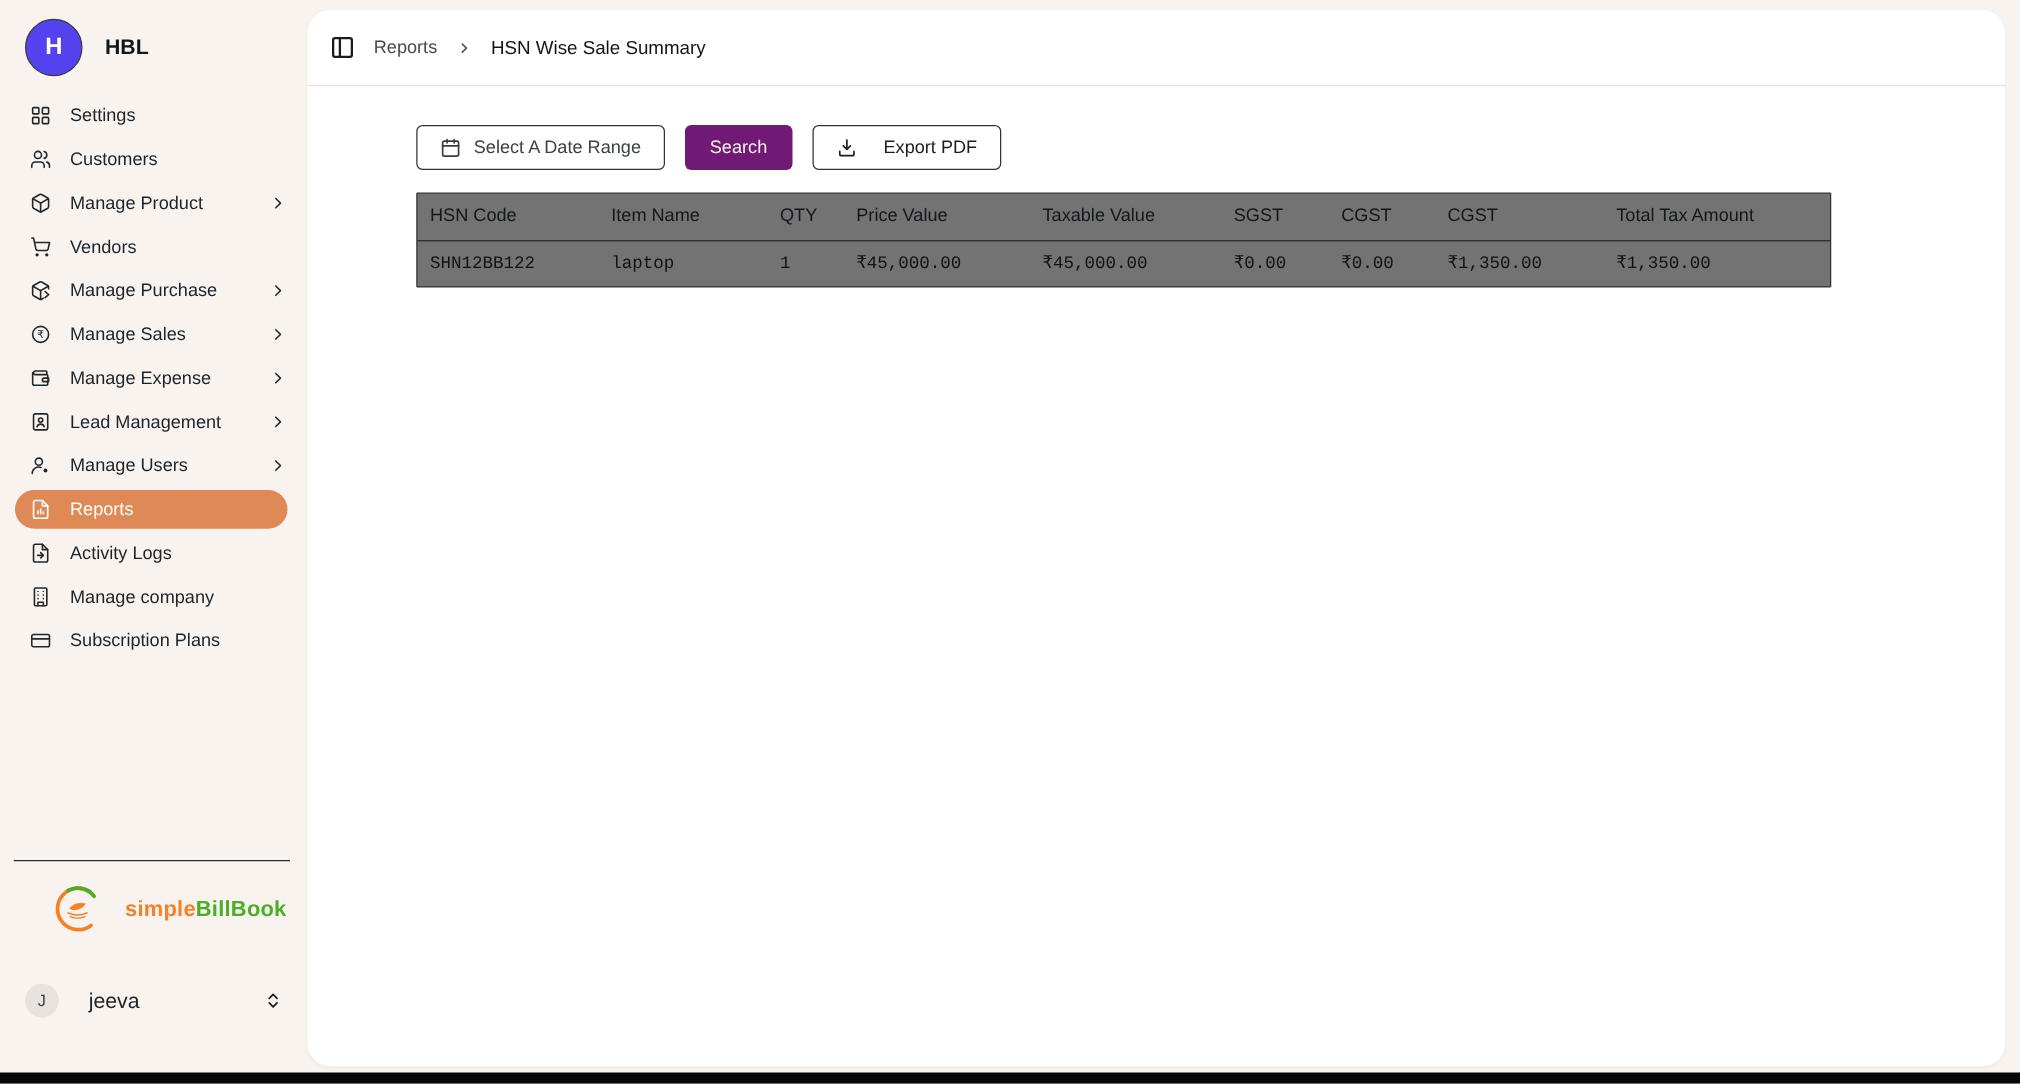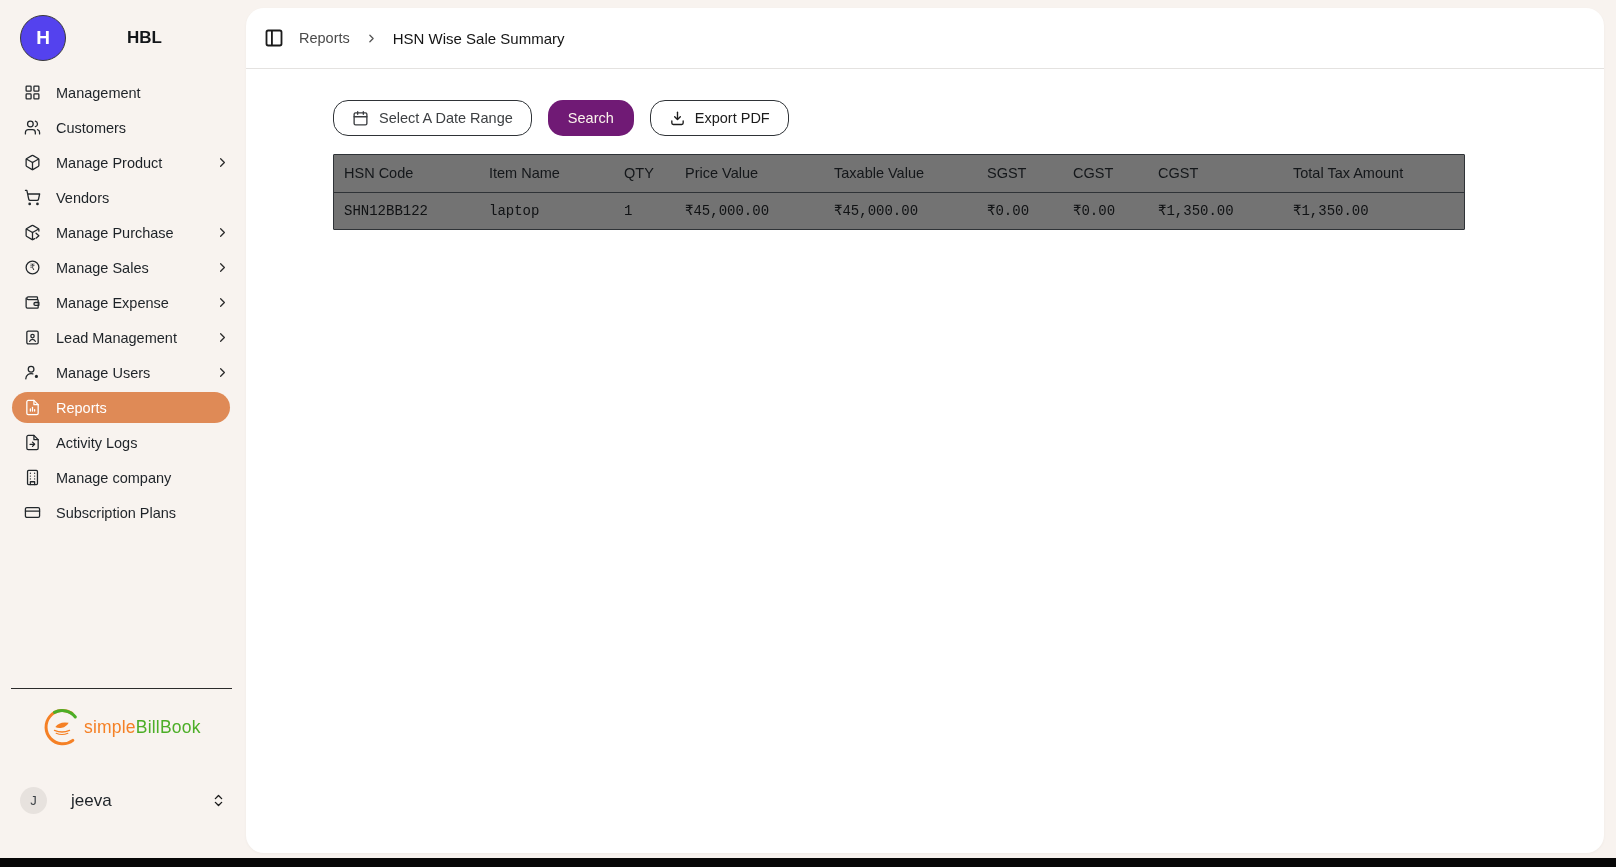--- a/index.html
+++ b/index.html
@@ -18,40 +18,40 @@
     display:flex; flex-direction:column;
   }
   .brand { display:flex; align-items:center; gap:18px; padding:15px 0 14px 20px; }
   .brand-avatar {
     width:46px; height:46px; border-radius:50%;
     background:#5442EE; color:#fff;
     display:flex; align-items:center; justify-content:center;
     font-size:19px; font-weight:700;
     border:1px solid #3a3a3a;
   }
-  .brand-name { font-size:17px; font-weight:700; color:#14171A;margin-left:43px; }
+  .brand-name { font-size:17px; font-weight:700; color:#14171A; }
 
   .nav { display:flex; flex-direction:column; }
   .nav-item {
     height:35px; display:flex; align-items:center; gap:15px;
     padding:0 16px 0 23px; cursor:pointer; color:#1E2328;
   }
   .nav-item .nav-icon { width:18px; height:18px; display:flex; align-items:center; justify-content:center; color:#22272B; flex:0 0 18px; }
   .nav-item .nav-label { font-size:14.5px; }
   .nav-item .nav-chevron { margin-left:auto; width:15px; height:15px; color:#2b2b2b; display:flex; align-items:center; }
   .nav-item.active {
     background:#DF8A56; color:#fff; border-radius:17px;
     margin:2px 16px 2px 12px; padding-left:11px; height:31px;
   }
   .nav-item.active .nav-icon { color:#fff; }
 
   .sidebar-footer { margin-top:auto; }
   .footer-divider { border-top:1.5px solid #2b2b2b; margin:0 14px 14px 11px; }
   .logo-row { display:flex; align-items:center; gap:2px; margin-left:42px; height:48px; }
-  .logo-text { font-size:17.5px; font-weight:400; letter-spacing:.2px; }
+  .logo-text { font-size:17.5px; font-weight:700; letter-spacing:.2px;margin-left:16px; }
   .logo-orange { color:#F58025; }
   .logo-green { color:#4CAE27; }
   .user-row {
     display:flex; align-items:center; gap:24px;
     margin:36px 20px 44px 20px; cursor:pointer;
   }
   .user-avatar {
     width:27px; height:27px; border-radius:50%; background:#E7E2DE;
     color:#3a3f44; font-size:13px; display:flex; align-items:center; justify-content:center;
   }
@@ -70,29 +70,29 @@
     padding:0 24px 0 18px; border-bottom:1px solid #E4E2E0;
   }
   .panel-toggle { width:20px; height:20px; color:#1b1b1b; display:flex; align-items:center; cursor:pointer; }
   .crumb-muted { font-size:14.5px; color:#4A4A4A; cursor:pointer; }
   .crumb-sep { width:13px; height:13px; color:#555; display:flex; align-items:center; }
   .crumb-current { font-size:15px; color:#141414; }
 
   .toolbar { display:flex; align-items:center; gap:16px; margin:31px 0 0 87px; }
   .btn {
     height:36px; display:inline-flex; align-items:center; gap:10px;
-    border-radius:15px; font-size:14.5px; cursor:pointer; background:#fff;
+    border-radius:5px; font-size:14.5px; cursor:pointer; background:#fff;
     border:1.5px solid #2F3337; padding:0 18px; color:#3d4043;
     font-family:inherit;
   }
   .btn .btn-icon { width:17px; height:17px; display:flex; align-items:center; color:#3a3d40; }
   .btn-search {
     border:none; background:#701a75; color:#FBF3EC; padding:0 20px;
   }
-  .btn-export { color:#1c1c1c; gap:9px; }
+  .btn-export { color:#1c1c1c; gap:21px; }
   .btn-export .btn-icon { color:#1c1c1c; }
 
   .table-wrap {
     margin:18px 0 0 87px; width:1132px;
     border:1.5px solid #2F3337; border-radius:1px; overflow:hidden;
     background:#737373;
   }
   table { border-collapse:collapse; width:100%; table-layout:fixed; }
   thead th {
     height:37px; text-align:left; font-weight:400; font-size:14.5px; color:#14171A;
@@ -120,21 +120,21 @@
 
     <div class="nav-item">
       <span class="nav-icon">
         <svg viewBox="0 0 24 24" width="17" height="17" fill="none" stroke="currentColor" stroke-width="1.8" stroke-linecap="round" stroke-linejoin="round">
             <rect x="3" y="3" width="7" height="7" rx="1"></rect>
             <rect x="14" y="3" width="7" height="7" rx="1"></rect>
             <rect x="3" y="14" width="7" height="7" rx="1"></rect>
             <rect x="14" y="14" width="7" height="7" rx="1"></rect>
           </svg>
       </span>
-      <span class="nav-label">Management</span>
+      <span class="nav-label">Settings</span>
     </div>
 
     <div class="nav-item">
       <span class="nav-icon">
         <svg viewBox="0 0 24 24" width="17" height="17" fill="none" stroke="currentColor" stroke-width="1.8" stroke-linecap="round" stroke-linejoin="round">
             <path d="M16 21v-2a4 4 0 0 0-4-4H6a4 4 0 0 0-4 4v2"></path>
             <circle cx="9" cy="7" r="4"></circle>
             <path d="M16 3.13a4 4 0 0 1 0 7.75"></path>
             <path d="M22 21v-2a4 4 0 0 0-3-3.87"></path>
           </svg>

